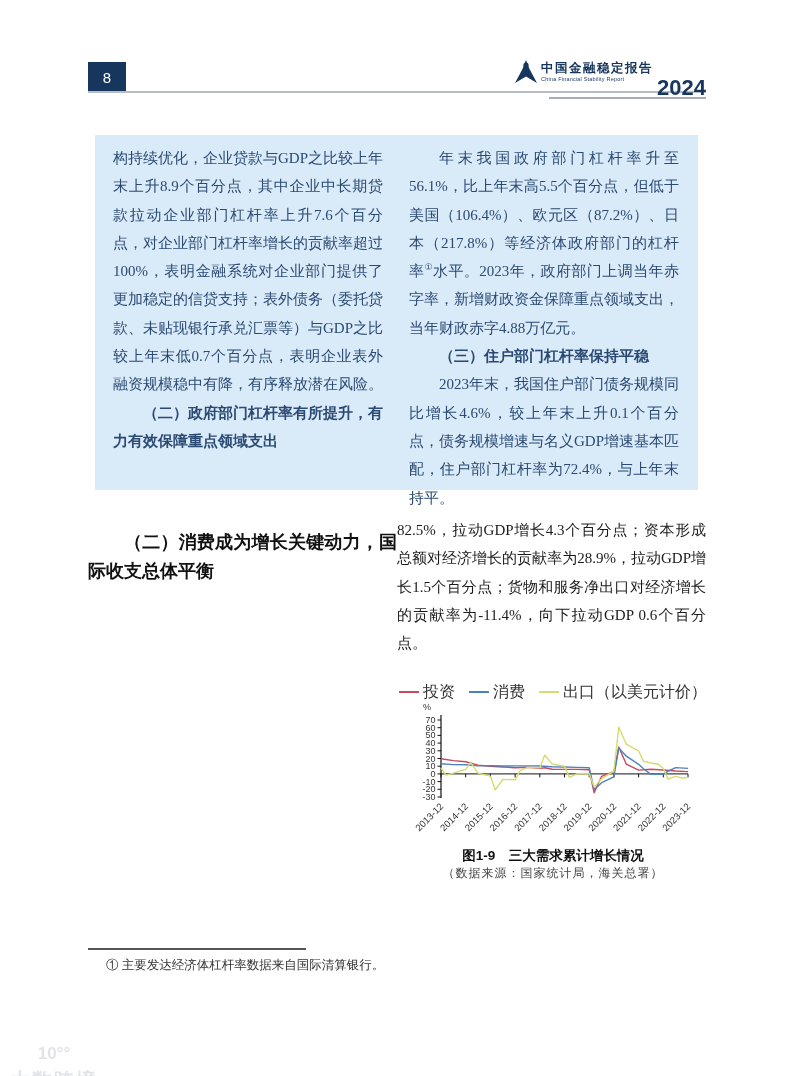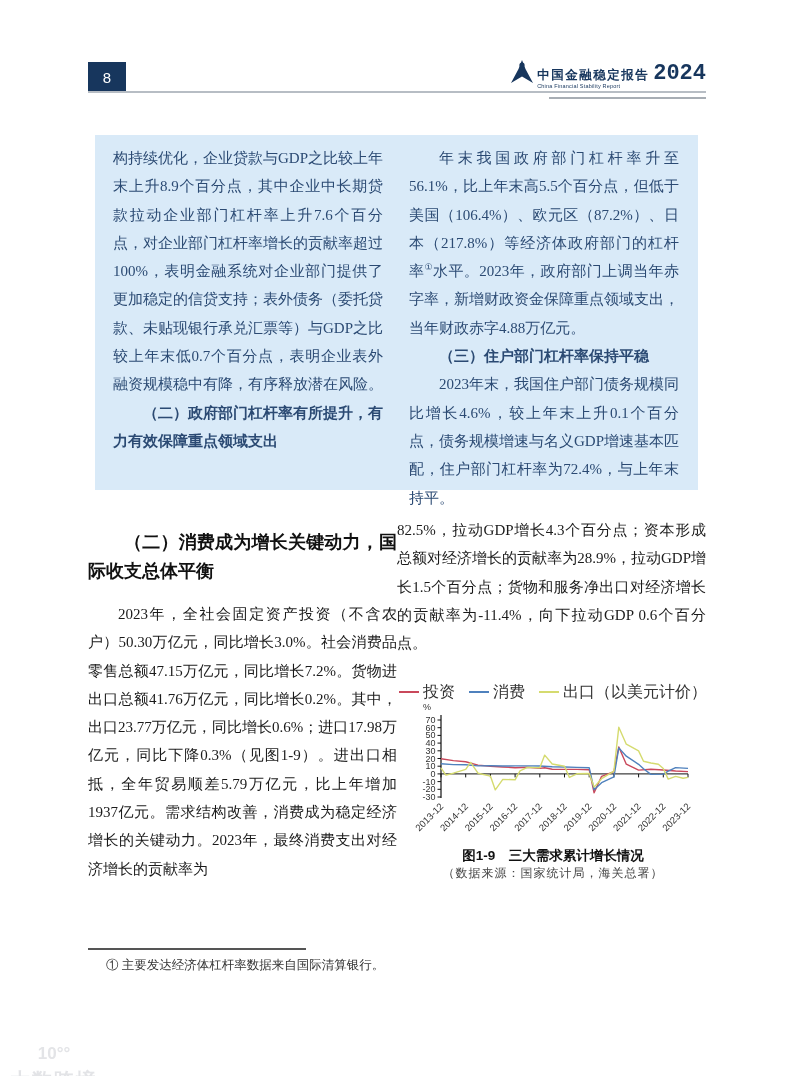--- a/index.html
+++ b/index.html
@@ -12,24 +12,24 @@
     position:absolute;left:88px;top:62px;width:38px;height:30px;background:#17365d;
     color:#fff;display:flex;align-items:center;justify-content:center;
     font-family:"Liberation Sans","DejaVu Sans",sans-serif;font-size:15px;
   }
   .hline{position:absolute;left:88px;top:91px;width:618px;height:2px;background:#b7bdc4;}
   .logo-line{position:absolute;left:549px;top:97px;width:157px;height:2px;background:#a7adb4;}
   .brand{
     position:absolute;right:87px;top:59px;display:flex;align-items:flex-start;gap:4px;
     color:#17365d;font-family:"Liberation Sans","DejaVu Sans",sans-serif;
   }
-  .brand .titles{display:flex;flex-direction:column;line-height:1.05;margin-top:10px;}
+  .brand .titles{display:flex;flex-direction:column;line-height:1.05;margin-top:3px;}
   .brand .cn{font-size:12.5px;font-weight:bold;letter-spacing:1.5px;}
   .brand .en{font-size:5.5px;letter-spacing:.2px;margin-top:1.5px;}
-  .brand .year{font-size:22px;font-weight:bold;line-height:1;margin-top:4px;font-family:Liberation Mono, monospace;}
+  .brand .year{font-size:22px;font-weight:bold;line-height:1;margin-top:18px;}
   
   .hbox{
     position:absolute;left:95px;top:135px;width:603px;height:355px;background:#d9eaf8;
     box-sizing:border-box;padding:9px 18px;display:flex;gap:26px;
   }
   .hbox .col{width:270px;color:#2b4a73;}
   .t{font-size:15px;line-height:28.3px;text-align:justify;margin:0;}
   .hbox .t{color:#2b4a73;}
   .bh{font-weight:bold;text-indent:2em;}
   .ind{text-indent:2em;}
@@ -92,21 +92,20 @@
   </div>
   <div class="col">
     <p class="t ind"><span>年末我国政府部门杠杆率升至56.1%，比上年末高5.5个百分点，但低于美国（106.4%）、欧元区（87.2%）、日本（217.8%）等经济体政府部门的杠杆率</span><sup class="fn">①</sup><span>水平。2023年，政府部门上调当年赤字率，新增财政资金保障重点领域支出，当年财政赤字4.88万亿元。</span></p>
     <p class="t bh">（三）住户部门杠杆率保持平稳</p>
     <p class="t ind">2023年末，我国住户部门债务规模同比增长4.6%，较上年末上升0.1个百分点，债务规模增速与名义GDP增速基本匹配，住户部门杠杆率为72.4%，与上年末持平。</p>
   </div>
 </div>
 
 <div class="col-left">
   <h3 class="body-h">（二）消费成为增长关键动力，国际收支总体平衡</h3>
-  <p class="t ind">2023年，全社会固定资产投资（不含农户）50.30万亿元，同比增长3.0%。社会消费品零售总额47.15万亿元，同比增长7.2%。货物进出口总额41.76万亿元，同比增长0.2%。其中，出口23.77万亿元，同比增长0.6%；进口17.98万亿元，同比下降0.3%（见图1-9）。进出口相抵，全年贸易顺差5.79万亿元，比上年增加1937亿元。需求结构改善，消费成为稳定经济增长的关键动力。2023年，最终消费支出对经济增长的贡献率为</p>
 </div>
 
 <div class="col-right">
   <p class="t">82.5%，拉动GDP增长4.3个百分点；资本形成总额对经济增长的贡献率为28.9%，拉动GDP增长1.5个百分点；货物和服务净出口对经济增长的贡献率为-11.4%，向下拉动GDP 0.6个百分点。</p>
 </div>
 
 <div class="chart-wrap">
   <div class="legend">
       <span class="leg-item">
         <span class="leg-swatch" style="background: rgb(201, 72, 91);"></span>

